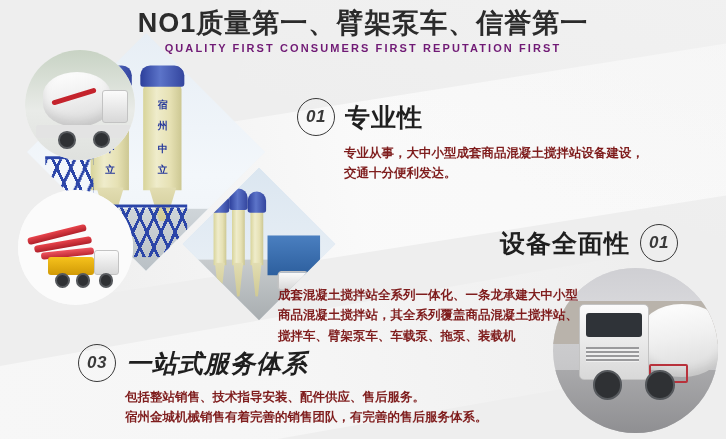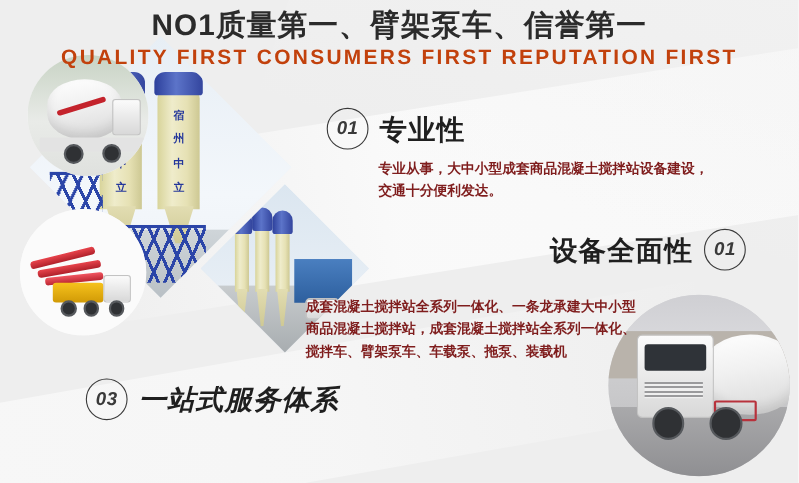--- a/index.html
+++ b/index.html
@@ -44,21 +44,21 @@
     position:absolute; left:0; right:0; top:9px;
     text-align:center; z-index:6;
   }
   .head-main {
     font-size:27px; font-weight:bold; color:#2b2b2b;
     letter-spacing:1px; line-height:1.1;
     white-space:nowrap;
   }
   .head-sub {
     margin-top:3px;
-    font-size:19px; font-weight:bold; color:#c2410c;
+    font-size:11px; font-weight:bold; color:#701a75;
     letter-spacing:2.1px; white-space:nowrap;
   }
 
   
   .collage { position:absolute; left:0; top:42px; width:330px; height:310px; z-index:4;}
 
   .diamond {
     position:absolute;
     transform:rotate(45deg);
     overflow:hidden;
@@ -159,21 +159,21 @@
   }
   .sec-title.it { font-style:italic; }
   .sec-body {
     font-size:12.5px; color:#7f1d1d; line-height:1.62;
     font-weight:bold; white-space:nowrap;
   }
 
   #sec1 { left:297px; top:98px; }
   #sec1 .sec-body { margin-top:7px; margin-left:47px; }
 
-  #sec2 { left:278px; top:208px; width:400px; }
+  #sec2 { left:278px; top:224px; width:400px; }
   #sec2 .sec-head { justify-content:flex-end; }
   #sec2 .sec-body { margin-top:23px; text-align:left; }
 
   #sec3 { left:78px; top:344px; }
   #sec3 .sec-body { margin-top:5px; margin-left:47px; }
 </style>
 </head>
 <body>
 
 <div class="stage">
@@ -270,25 +270,29 @@
     </div>
   </div>
 
   <div class="sec" id="sec2">
     <div class="sec-head">
       <div class="sec-title">设备全面性</div>
       <div class="badge">01</div>
     </div>
     <div class="sec-body">
       <div>成套混凝土搅拌站全系列一体化、一条龙承建大中小型</div>
-      <div>商品混凝土搅拌站，成套混凝土搅拌站全系列一体化、</div>
+      <div>商品混凝土搅拌站，其全系列覆盖商品混凝土搅拌站、</div>
       <div>搅拌车、臂架泵车、车载泵、拖泵、装载机</div>
     </div>
   </div>
 
   <div class="sec" id="sec3">
     <div class="sec-head">
       <div class="badge">03</div>
       <div class="sec-title it">一站式服务体系</div>
     </div>
+    <div class="sec-body">
+      <div>包括整站销售、技术指导安装、配件供应、售后服务。</div>
+      <div>宿州金城机械销售有着完善的销售团队，有完善的售后服务体系。</div>
+    </div>
   </div>
 
 </div>
 
 </body></html>

